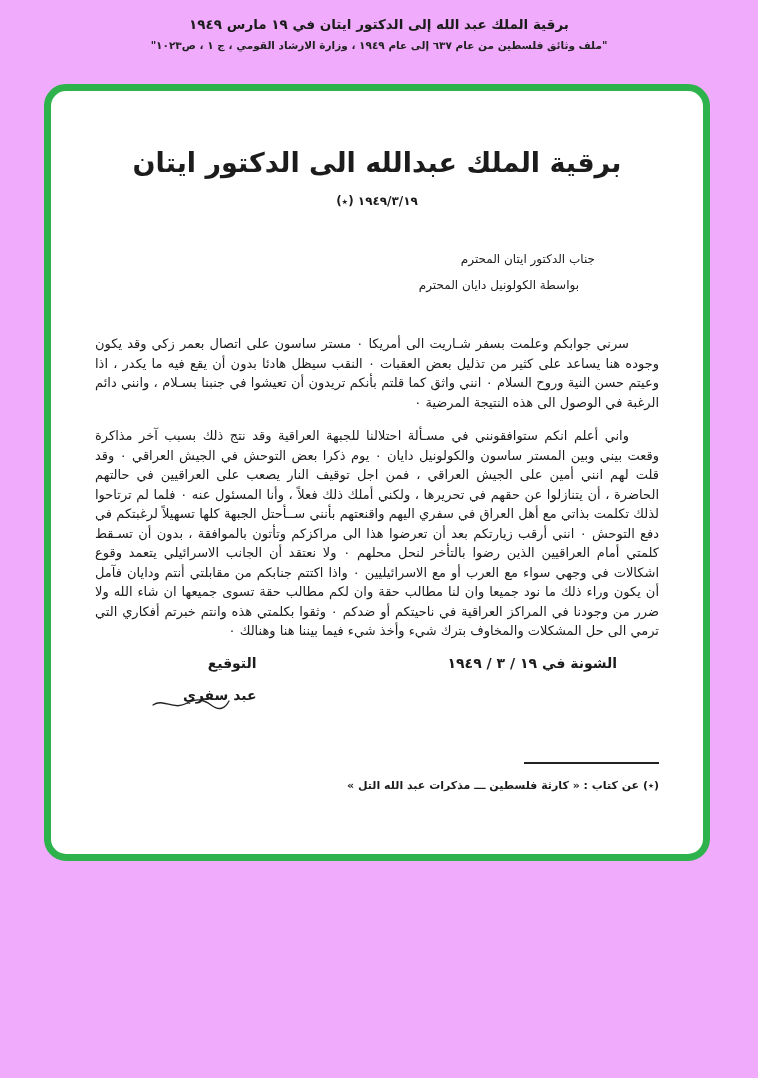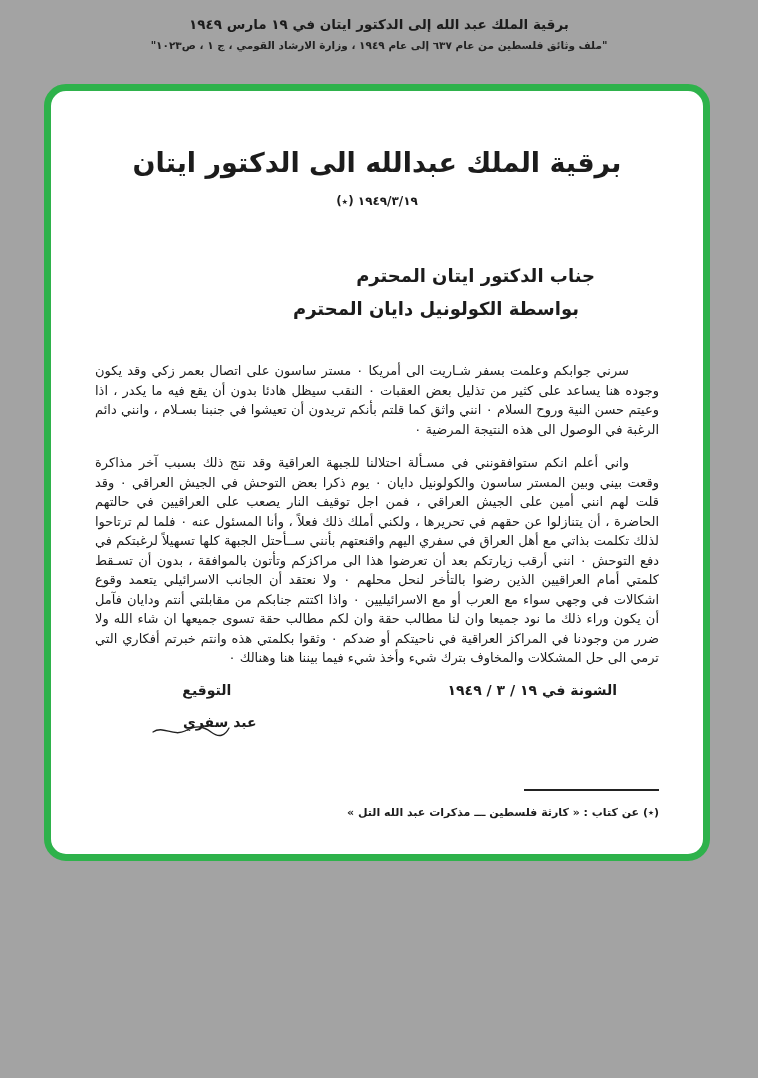--- a/index.html
+++ b/index.html
@@ -1,19 +1,19 @@
 <!DOCTYPE html>
 <html lang="ar" style="--frame-green: #2eb24b;"><head>
 <meta charset="utf-8">
 <style>
   html, body { margin:0; padding:0; background:#ffffff; }
   .page {
     position:relative;
     width:758px; height:1078px;
-    background:#a3a3a3;
+    background:#f0abfc;
     color:#1c1c1c;
     font-family:"DejaVu Sans", sans-serif;
     overflow:hidden;
   }
   
   .top-header { padding-top:16px; text-align:center; direction:rtl; }
   .top-header .h1 { font-weight:bold; font-size:13.5px; letter-spacing:0.3px; }
   .top-header .h2 { font-weight:bold; font-size:10.5px; margin-top:7px; color:#222; }
 
   
@@ -26,33 +26,33 @@
     border-radius:22px;
     background:#ffffff;
     padding:56px 44px 0 44px;
     direction:rtl;
   }
 
   
   .doc-title { text-align:center; font-size:27px; font-weight:bold; letter-spacing:0.5px; }
   .doc-date  { text-align:center; font-size:12px; font-weight:bold; margin-top:16px; }
 
-  .salutations { margin-top:57px; font-size:18px; font-weight:bold; }
+  .salutations { margin-top:44px; font-size:12px; font-weight:normal; }
   .sal1 { padding-right:64px; }
   .sal2 { padding-right:80px; margin-top:12px; }
 
   .body-text { margin-top:42px; font-size:13px; line-height:19.5px; text-align:justify; }
   .para { text-indent:30px; margin:0 0 14px 0; }
 
   .signature-row {
     display:flex; justify-content:space-between; align-items:flex-start;
     margin-top:14px; padding:0 42px 0 62px;
     font-size:14px; font-weight:bold;
   }
-  .sig-block { text-align:center; }
+  .sig-block { text-align:right; }
   .sig-name { margin-top:16px; position:relative; padding-left:26px; }
   .sig-name svg { position:absolute; right:26px; top:9px; }
 
   .footnote-area { margin-top:46px; }
   .rule-wrap { text-align:right; }
   .rule { display:inline-block; width:135px; border-top:2px solid #222; height:0; }
   .footnote { font-size:11px; font-weight:bold; margin-top:11px; text-align:right; }
 </style>
 </head>
 <body>

